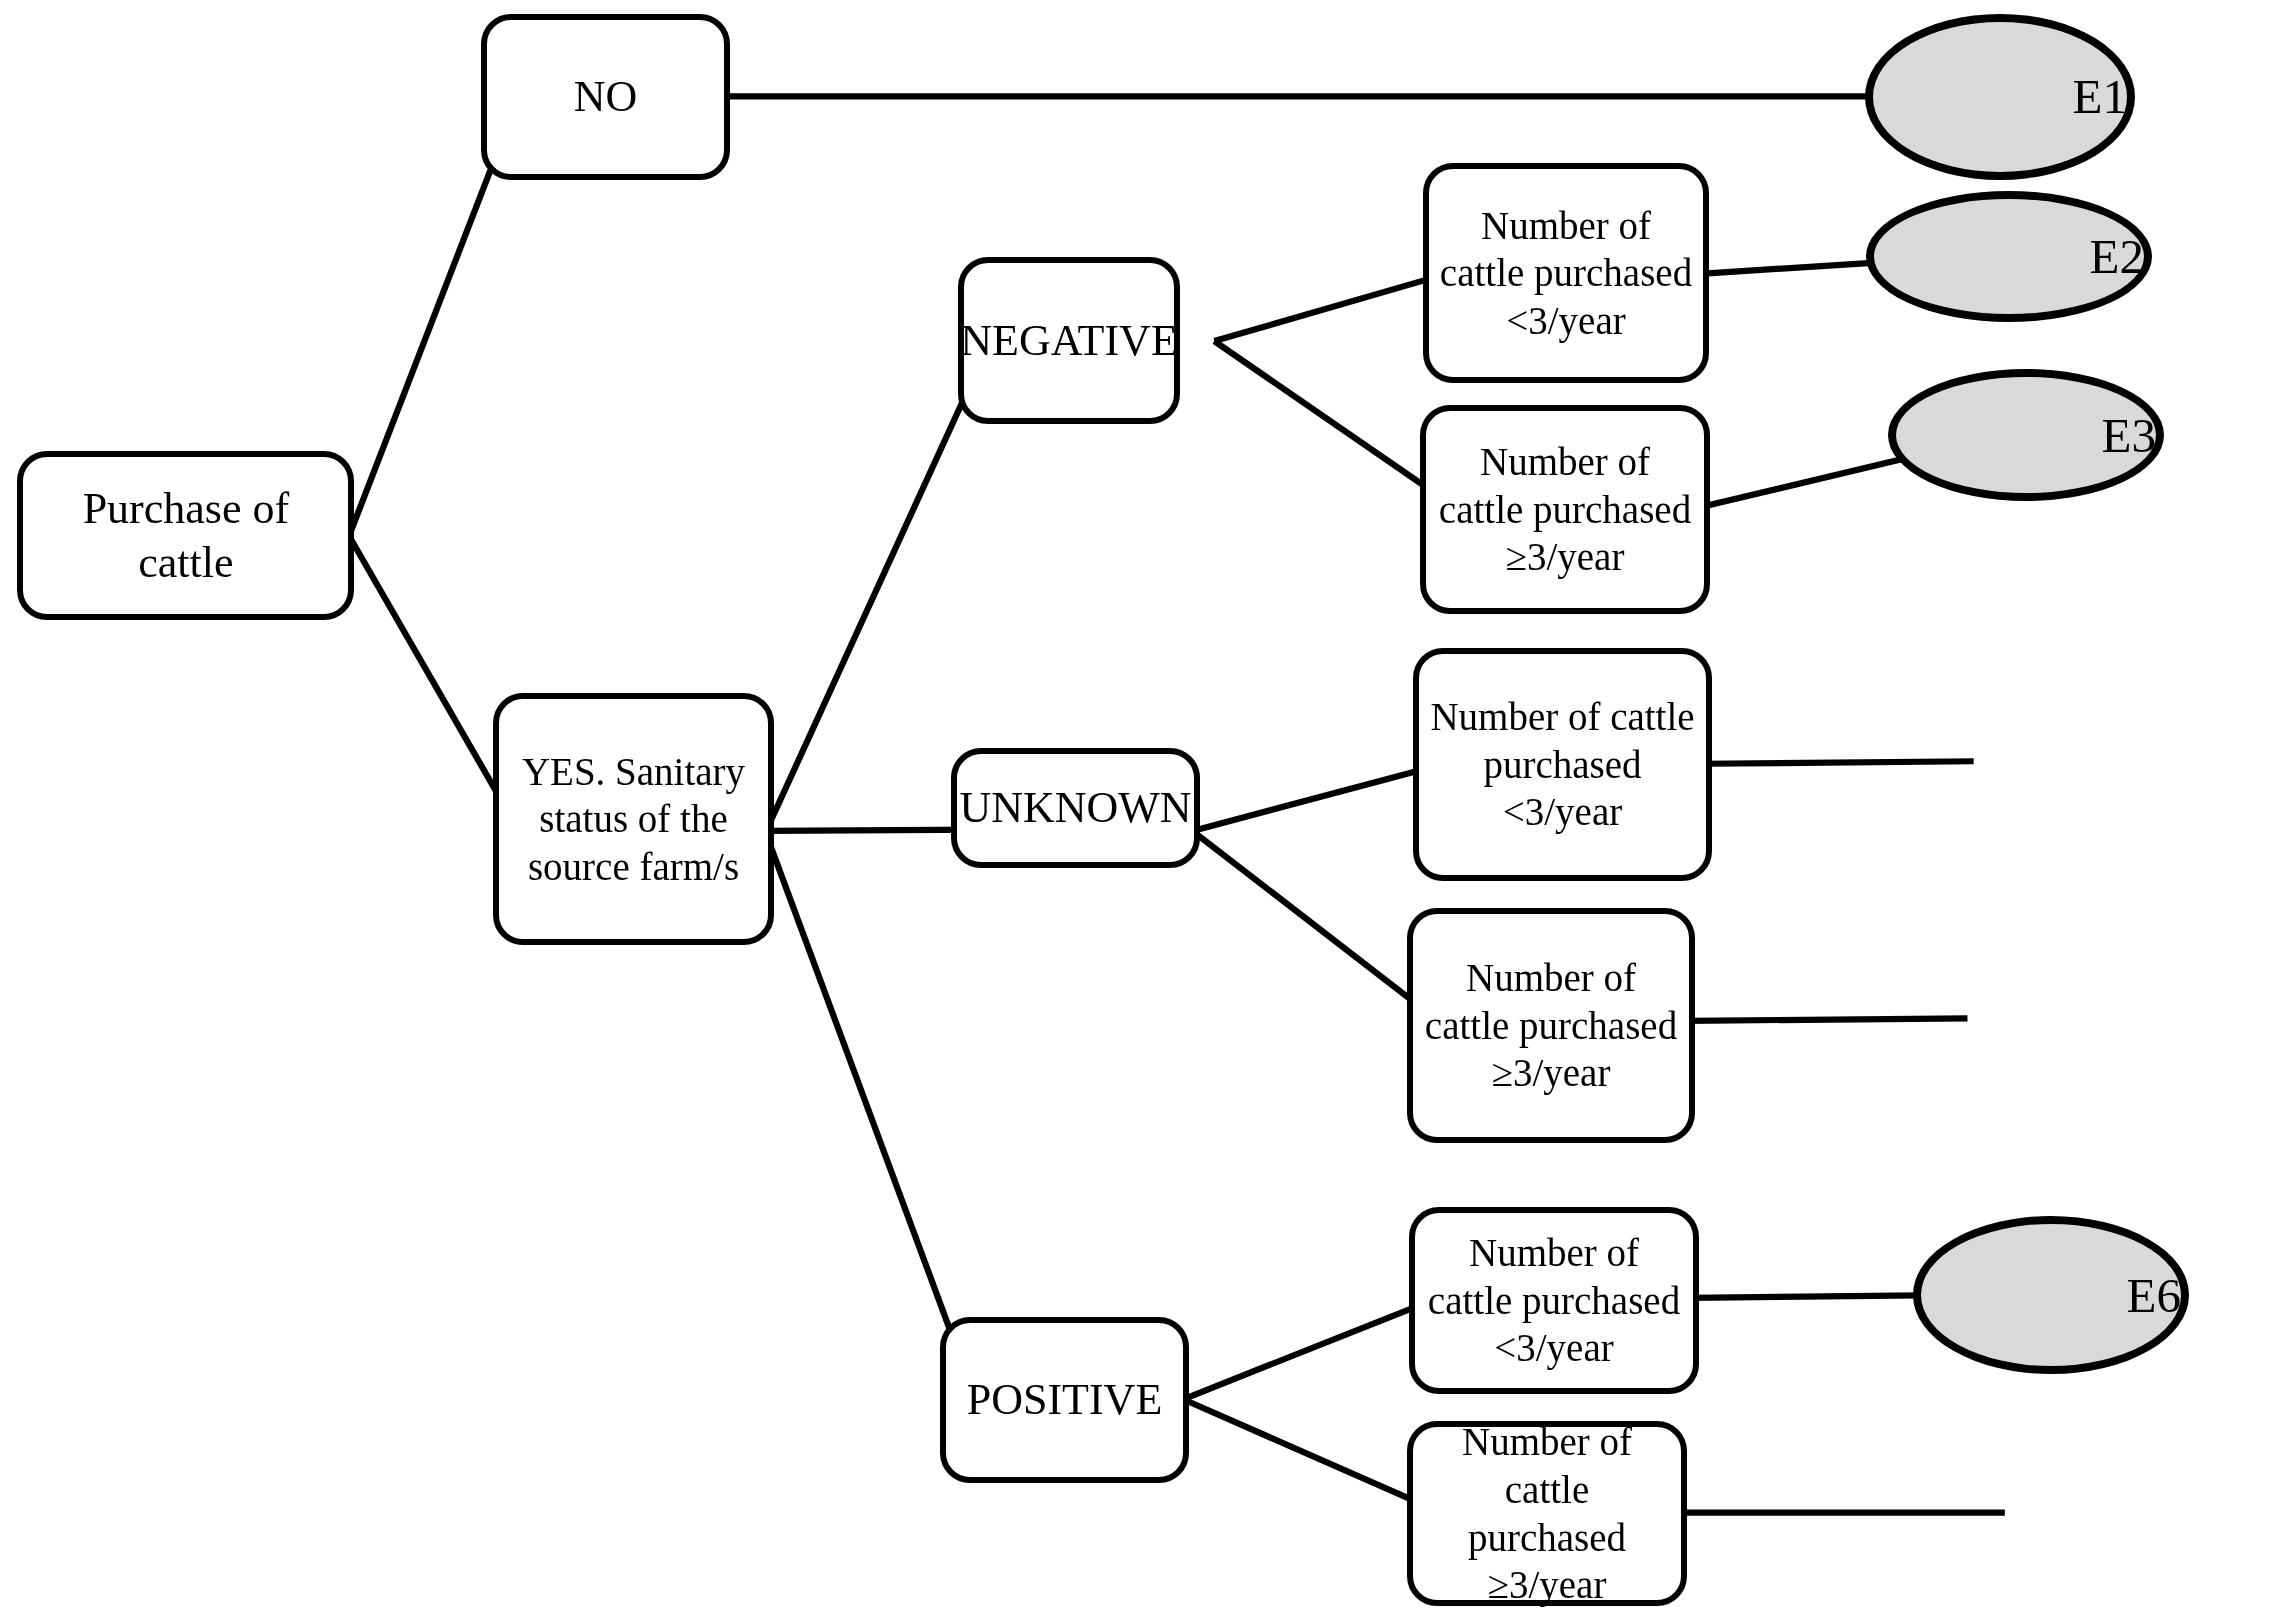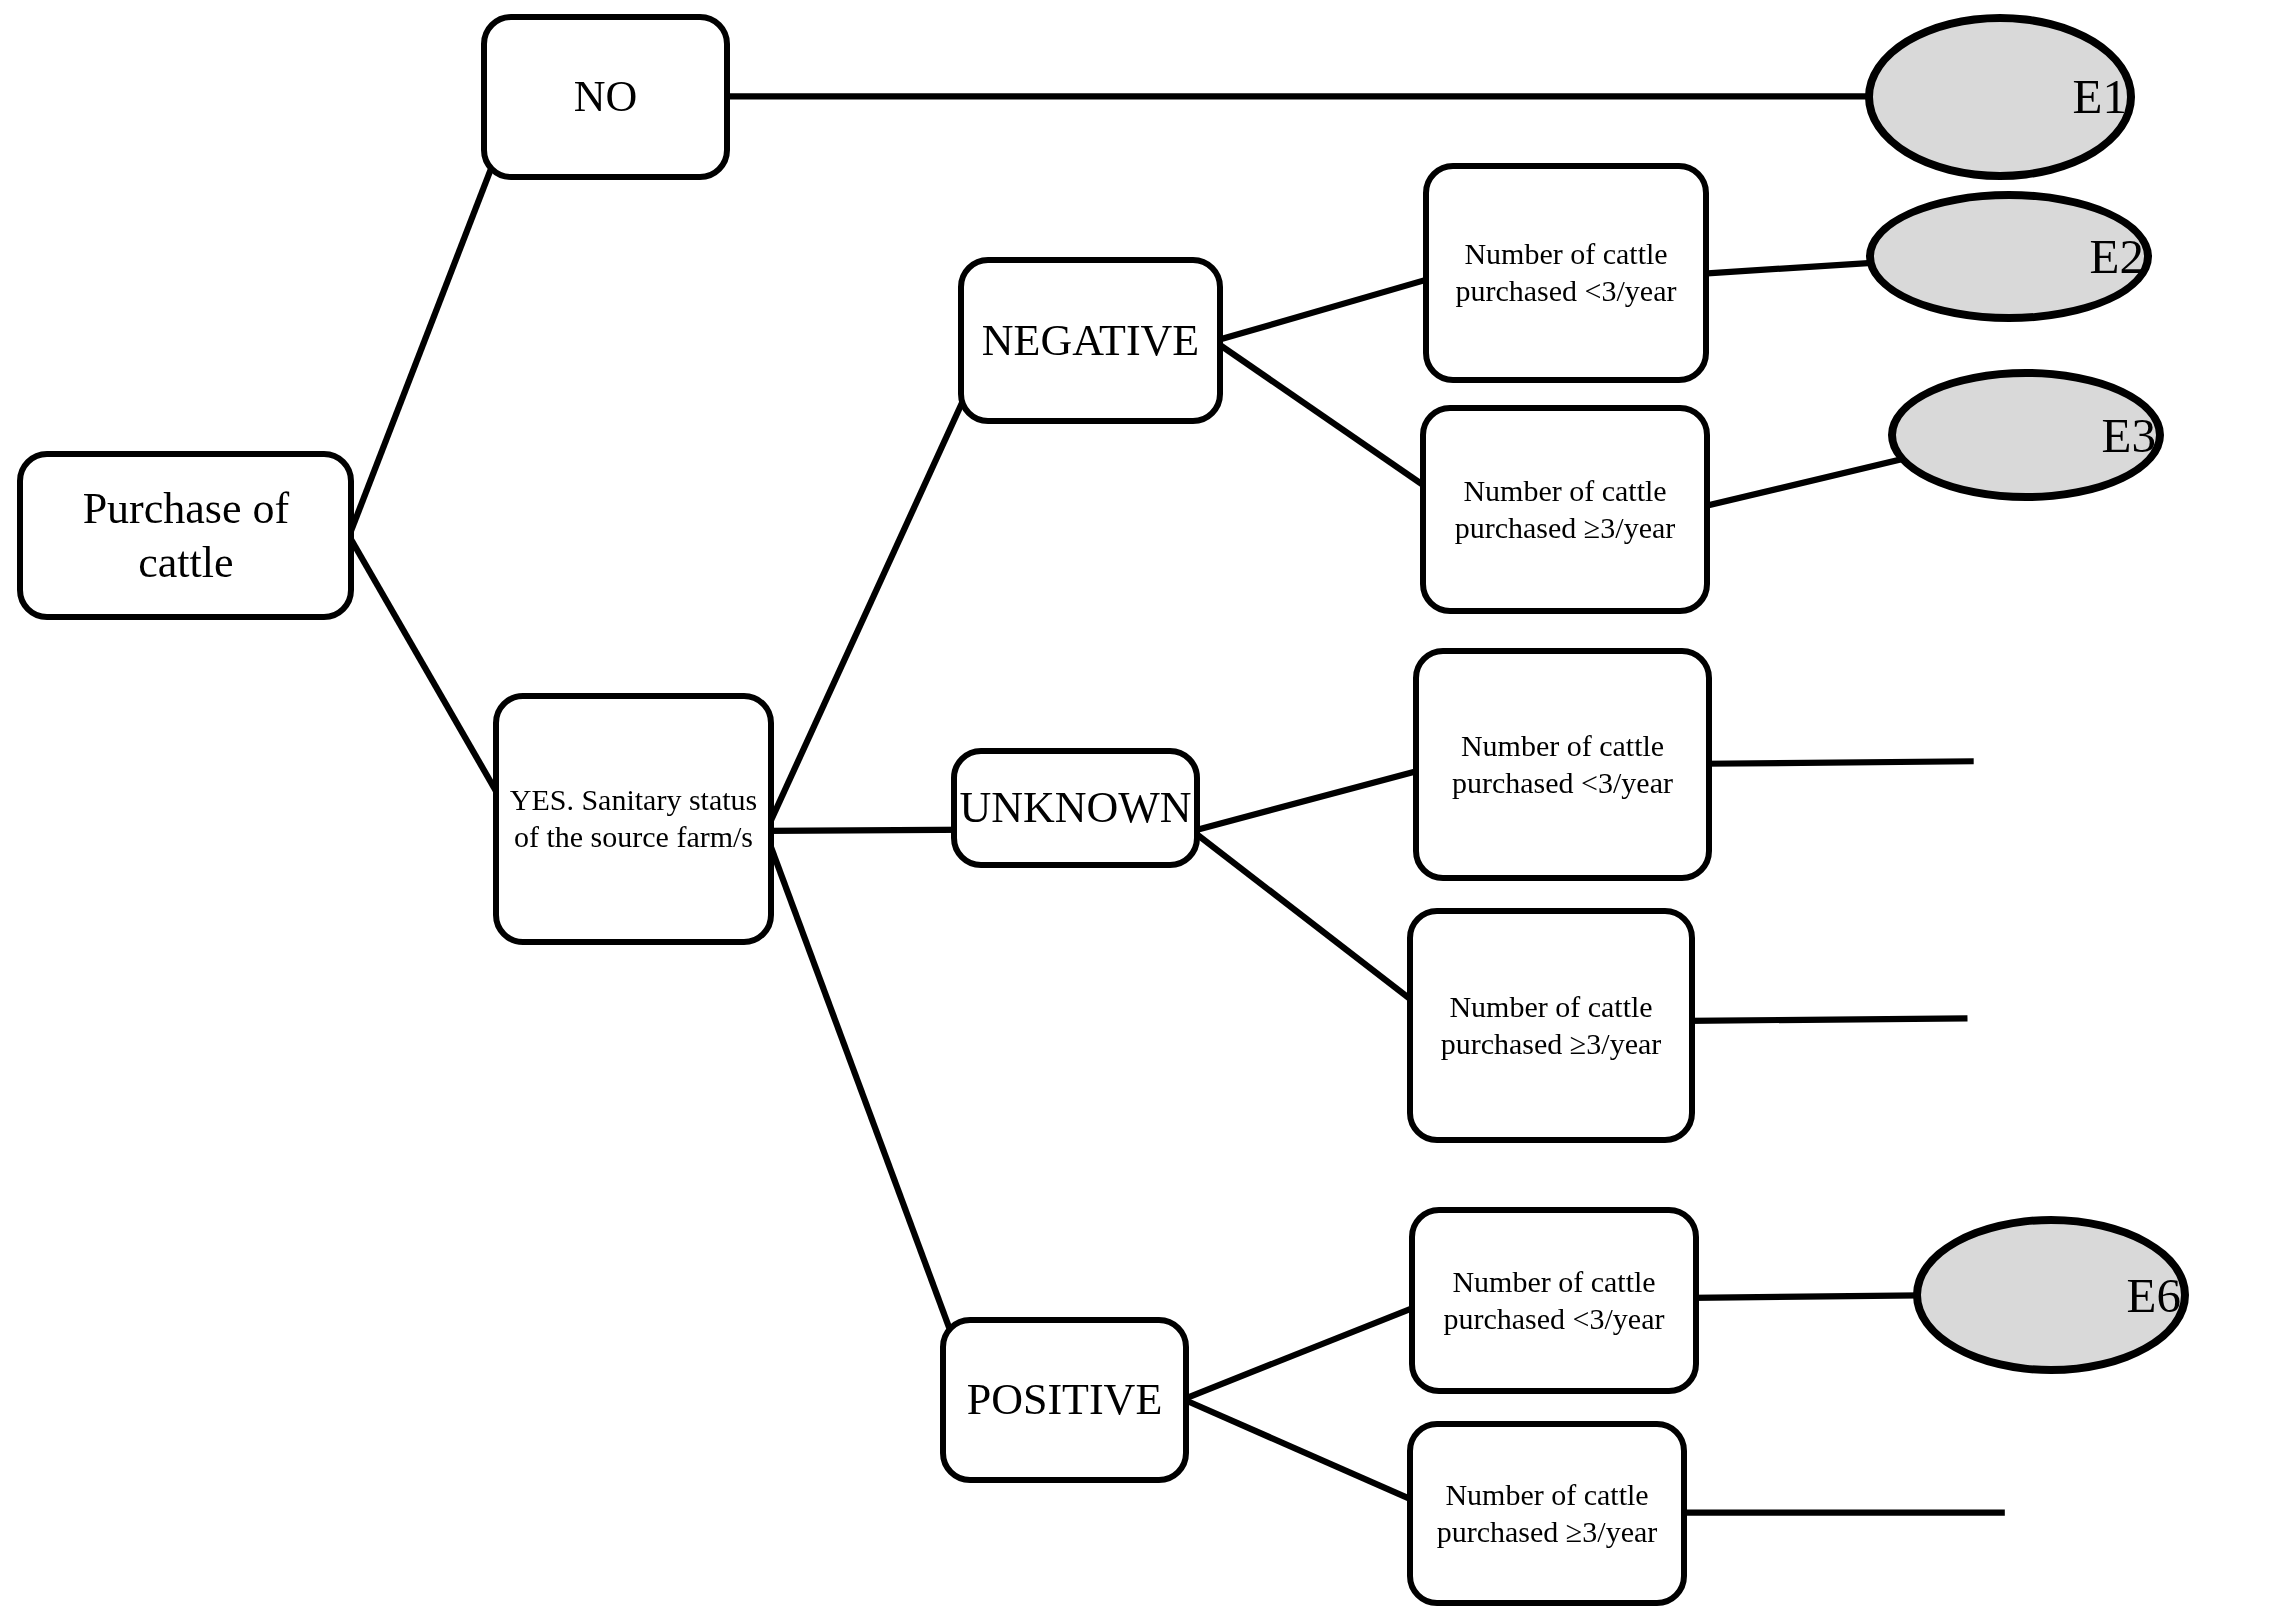--- a/index.html
+++ b/index.html
@@ -46,21 +46,21 @@
     box-sizing:border-box;
     background:var(--end-fill);
     border:8px solid var(--stroke);
     border-radius:50%;
     display:flex;
     align-items:center;
     justify-content:center;
     text-align:center;
   }
   .f70{font-size:44px;}
-  .f62{font-size:30px;}
+  .f62{font-size:39px;}
   .fe{font-size:49px;justify-content:flex-end;}
 </style>
 </head>
 <body>
 
 <div id="figure">
 
   <svg id="wires" viewBox="0 0 3650 2601" xmlns="http://www.w3.org/2000/svg">
     <line x1="560" y1="861" x2="800" y2="240"></line>
     <line x1="560" y1="861" x2="830" y2="1330"></line>
@@ -87,21 +87,21 @@
   </div>
 
   <div class="box f70" style="left:481px;top:13.7px;width:249px;height:166px;">
     <span>NO</span>
   </div>
 
   <div class="box f62" style="left:493px;top:693px;width:281px;height:252px;">
     <span>YES. Sanitary status of the source farm/s</span>
   </div>
 
-  <div class="box f70" style="left:958px;top:257px;width:265px;height:167px;">
+  <div class="box f70" style="left:958px;top:257px;width:222px;height:167px;">
     <span>NEGATIVE</span>
   </div>
 
   <div class="box f70" style="left:951px;top:748px;width:249px;height:120px;">
     <span>UNKNOWN</span>
   </div>
 
   <div class="box f70" style="left:940px;top:1317px;width:249px;height:166px;">
     <span>POSITIVE</span>
   </div>

